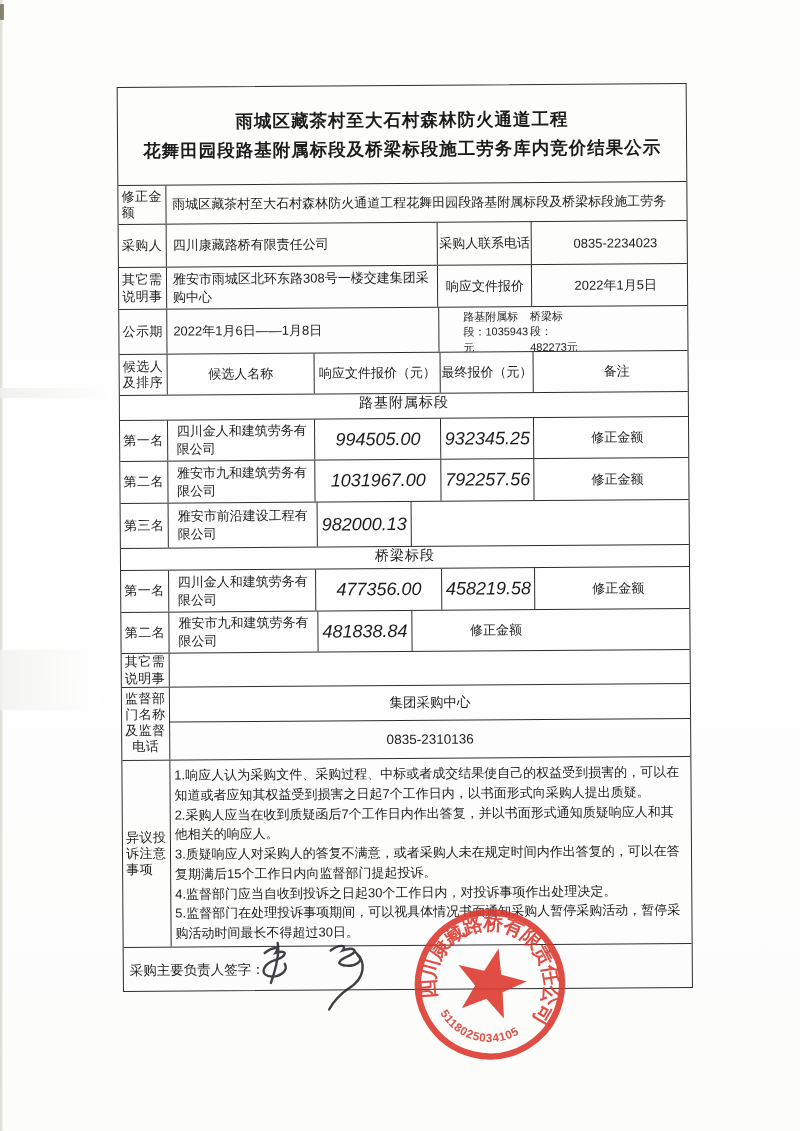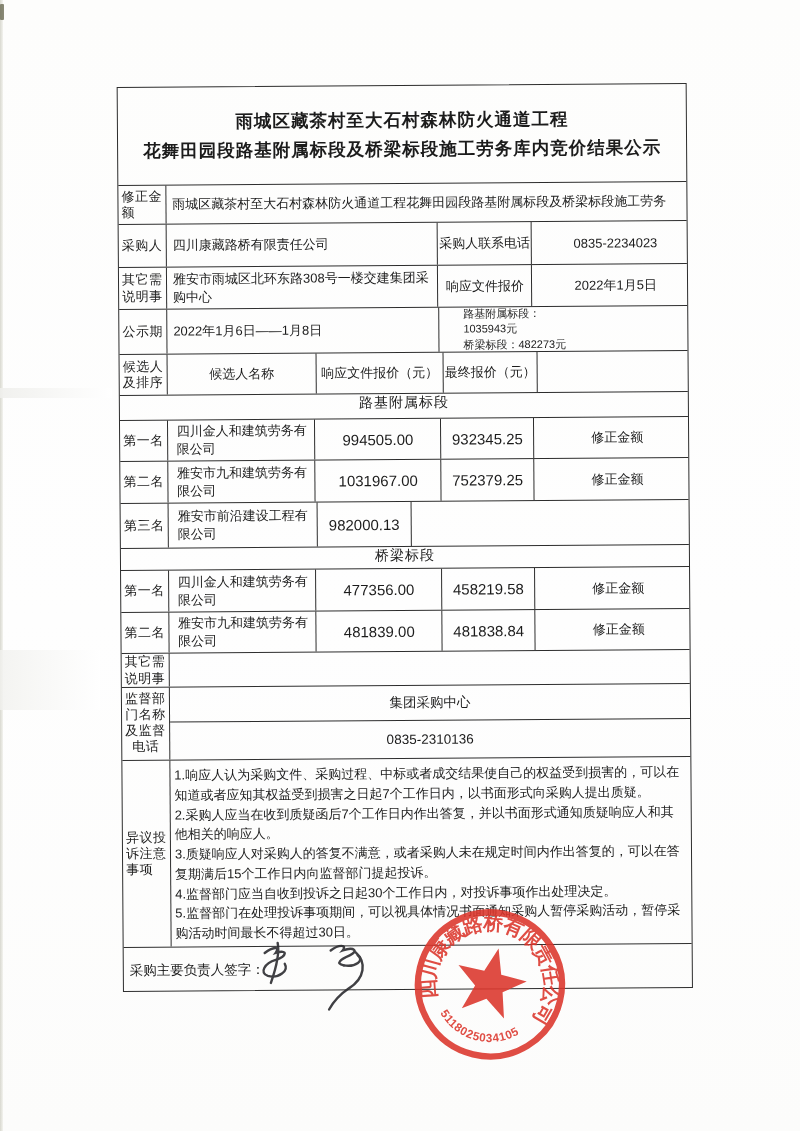--- a/index.html
+++ b/index.html
@@ -37,25 +37,25 @@
   .c-label{width:48px;padding:2px 3px;font-size:13px;line-height:1.25;letter-spacing:.5px;}
   .c-w149{width:149px;}
   .c-w123{width:127px;}
   .c-w107{width:94px;}
   .c-w143{width:143px;margin-left:12px;}
   .c-w272{width:272px;}
   .c-w522{width:522px;}
   .center{justify-content:center;text-align:center;}
   .pad{padding:2px 6px;}
   .fs13{font-size:13px;}
-  .fs12{font-size:15px;}
+  .fs12{font-size:18px;font-style:italic;}
   .title-block{height:98px;display:flex;flex-direction:column;justify-content:center;align-items:center;gap:5px;border-bottom:1.5px solid #2d2d2d;}
   .title-line{font-size:17.5px;font-weight:bold;letter-spacing:1px;}
   .section-bar{justify-content:center;font-size:14px;letter-spacing:1px;}
-  .maxprice{flex-direction:column;align-items:flex-start;justify-content:center;padding:2px 12px;font-size:11px;line-height:1.4;}
+  .maxprice{flex-direction:row;align-items:flex-start;justify-content:center;padding:2px 12px;font-size:11px;line-height:1.4;}
   .sub-col{display:flex;flex-direction:column;width:522px;}
   .sub-row{display:flex;align-items:center;justify-content:center;font-size:13.5px;}
   .sub-row.first{border-bottom:1.5px solid #2d2d2d;}
   .obj-text{flex-direction:column;align-items:flex-start;justify-content:flex-start;padding:5px 5px 2px 4px;font-size:13px;line-height:1.52;}
   .sign-row{align-items:center;padding-left:6px;font-size:13.5px;}
 
   .signature-svg{position:absolute;left:240px;top:936px;z-index:4;}
   .seal-svg{position:absolute;left:397px;top:895px;z-index:5;opacity:.88;}
 </style>
 </head>
@@ -101,36 +101,37 @@
           <span>路基附属标段：1035943元</span>
           <span>桥梁标段：482273元</span>
         </div>
       </div>
 
       <div class="trow" style="height:41px;">
         <div class="cell c-label">候选人及排序</div>
         <div class="cell c-w149 center fs13">候选人名称</div>
         <div class="cell c-w123 center fs13">响应文件报价（元）</div>
         <div class="cell c-w107 center fs13">最终报价（元）</div>
+        <div class="cell c-w143 last center fs13">备注</div>
       </div>
 
       <div class="trow section-bar" style="height:25px;">路基附属标段</div>
 
       <div class="trow" style="height:41px;">
         <div class="cell c-label center">第一名</div>
         <div class="cell c-w149 fs13" style="padding-left:9px;">四川金人和建筑劳务有限公司</div>
         <div class="cell c-w123 center fs12">994505.00</div>
         <div class="cell c-w107 center fs12">932345.25</div>
         <div class="cell c-w143 last center fs13">修正金额</div>
       </div>
       <div class="trow" style="height:42px;">
         <div class="cell c-label center">第二名</div>
         <div class="cell c-w149 fs13" style="padding-left:9px;">雅安市九和建筑劳务有限公司</div>
         <div class="cell c-w123 center fs12">1031967.00</div>
-        <div class="cell c-w107 center fs12">752379.25</div>
+        <div class="cell c-w107 center fs12">792257.56</div>
         <div class="cell c-w143 last center fs13">修正金额</div>
       </div>
       <div class="trow" style="height:45px;">
         <div class="cell c-label center">第三名</div>
         <div class="cell c-w149 fs13" style="padding-left:9px;">雅安市前沿建设工程有限公司</div>
         <div class="cell c-w107 center fs12">982000.13</div>
         <div class="cell c-w143 last center fs13"></div>
       </div>
 
       <div class="trow section-bar" style="height:22px;">桥梁标段</div>
@@ -138,21 +139,20 @@
       <div class="trow" style="height:42px;">
         <div class="cell c-label center">第一名</div>
         <div class="cell c-w149 fs13" style="padding-left:9px;">四川金人和建筑劳务有限公司</div>
         <div class="cell c-w123 center fs12">477356.00</div>
         <div class="cell c-w107 center fs12">458219.58</div>
         <div class="cell c-w143 last center fs13">修正金额</div>
       </div>
       <div class="trow" style="height:41px;">
         <div class="cell c-label center">第二名</div>
         <div class="cell c-w149 fs13" style="padding-left:9px;">雅安市九和建筑劳务有限公司</div>
-        <div class="cell c-w123 center fs12">481839.00</div>
         <div class="cell c-w107 center fs12">481838.84</div>
         <div class="cell c-w143 last center fs13">修正金额</div>
       </div>
 
       <div class="trow" style="height:34px;">
         <div class="cell c-label">其它需说明事</div>
         <div class="cell c-w522 last pad fs13"></div>
       </div>
 
       <div class="trow" style="height:73px;">

